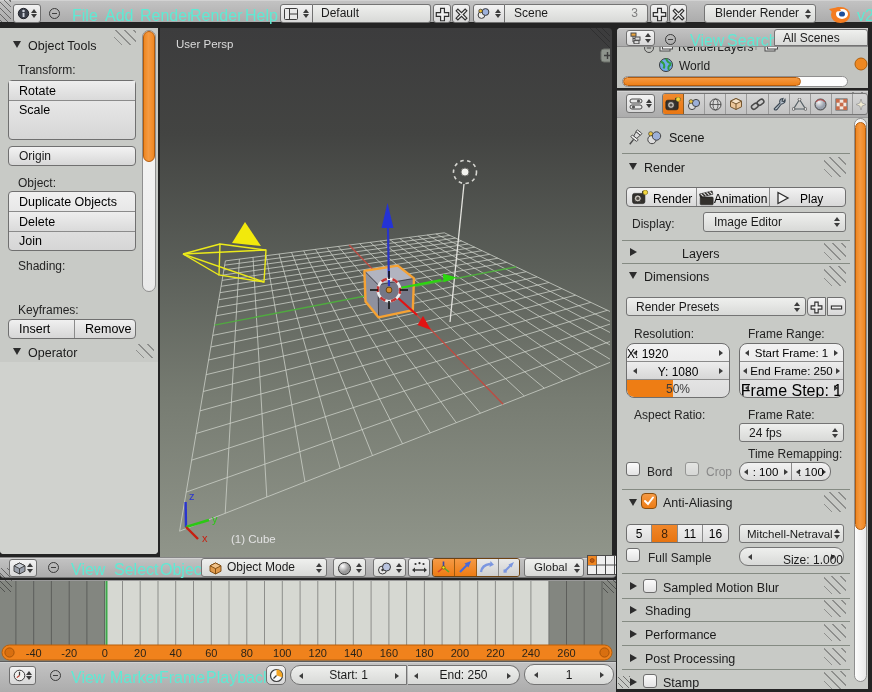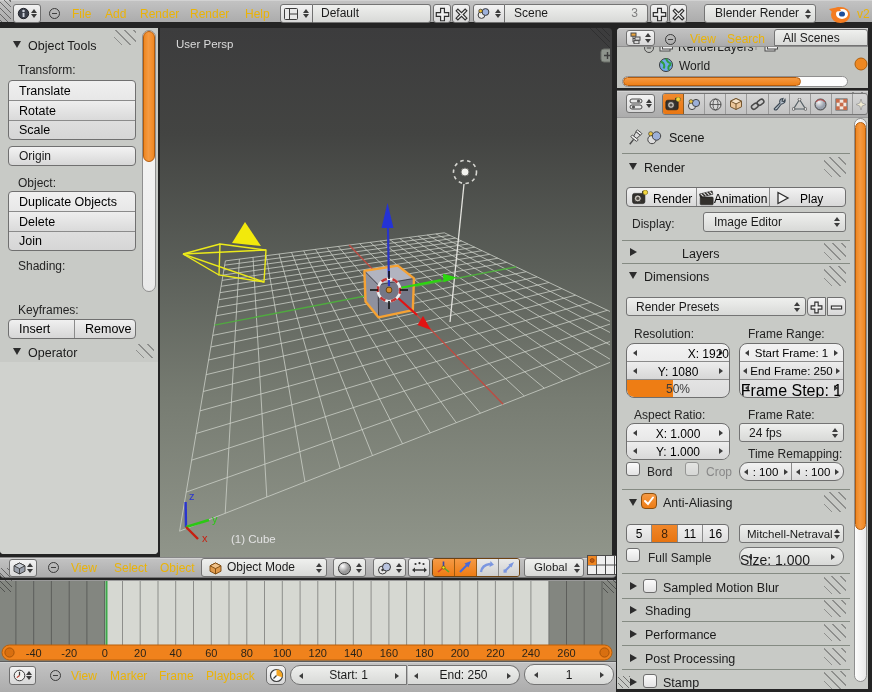--- a/index.html
+++ b/index.html
@@ -1,19 +1,19 @@
 <!DOCTYPE html>
 <html><head><meta charset="utf-8"><style>
 *{margin:0;padding:0;box-sizing:border-box}
 html,body{width:872px;height:692px;overflow:hidden;background:#242424;font-family:"Liberation Sans",sans-serif}
 .ab{position:absolute}
 #page{position:relative;width:872px;height:692px}
 .hdr{background:linear-gradient(180deg,#c3c3c3,#acacac);box-shadow:inset 0 1px 0 #d2d2d2}
 .reg{background:#c8cac6}
-.mtx{font-size:12px;color:#eab308;line-height:1}
+.mtx{font-size:16px;color:#5eead4;line-height:1}
 .btn{background:linear-gradient(180deg,#f3f3f3,#d7d7d7);border:1px solid #707070;color:#1b1b1b;font-size:12px}
 .fld{background:linear-gradient(180deg,#eff0ee,#d8d9d7);border:1px solid #747474;color:#1b1b1b;font-size:12px}
 .r3{border-radius:3px}.r4{border-radius:4px}
 .tu{width:0;height:0;border-left:3px solid transparent;border-right:3px solid transparent;border-bottom:4px solid #3c3c3c}
 .td{width:0;height:0;border-left:3px solid transparent;border-right:3px solid transparent;border-top:4px solid #3c3c3c}
 .tl{width:0;height:0;border-top:3px solid transparent;border-bottom:3px solid transparent;border-right:4px solid #3c3c3c}
 .tr{width:0;height:0;border-top:3px solid transparent;border-bottom:3px solid transparent;border-left:4px solid #3c3c3c}
 .updn{display:flex;flex-direction:column;align-items:center;justify-content:center;gap:1.5px}
 .ptri-d{width:0;height:0;border-left:4.5px solid transparent;border-right:4.5px solid transparent;border-top:7px solid #2c2c2c}
 .ptri-r{width:0;height:0;border-top:4.5px solid transparent;border-bottom:4.5px solid transparent;border-left:7px solid #2c2c2c}
@@ -97,21 +97,20 @@
 </svg>
 <span class="ab mtx" style="left:857px;top:8px">v2</span>
 
 <div class="ab reg" style="left:0;top:28px;width:158px;height:526px;border-radius:0 0 4px 4px"></div>
 <div class="ab" style="left:0;top:362px;width:158px;height:192px;background:#d0d2ce;border-radius:0 0 4px 4px"></div>
 <div class="ab grip" style="left:114px;top:30px;width:22px;height:15px"></div>
 <span class="ab ptri-d" style="left:13px;top:41px"></span>
 <span class="ab phd" style="left:28px;top:39px">Object Tools</span>
 <span class="ab lbl" style="left:18px;top:63px">Transform:</span>
 <div class="ab grp" style="left:8px;top:80px;width:128px;height:60px;border-radius:4px">
- <div style="height:20px;border-bottom:1px solid #8b8b8b;line-height:20px;padding-left:10px;font-size:12.5px">Translate</div>
  <div style="height:20px;border-bottom:1px solid #8b8b8b;line-height:20px;padding-left:10px;font-size:12.5px;background:linear-gradient(180deg,#eeeeee,#dadada)">Rotate</div>
  <div style="height:18px;line-height:18px;padding-left:10px;font-size:12.5px">Scale</div>
 </div>
 <div class="ab btn r4" style="left:8px;top:146px;width:128px;height:20px;line-height:19px;padding-left:10px">Origin</div>
 <span class="ab lbl" style="left:18px;top:176px">Object:</span>
 <div class="ab grp" style="left:8px;top:191px;width:128px;height:60px;border-radius:4px">
  <div style="height:20px;border-bottom:1px solid #8b8b8b;line-height:20px;padding-left:10px;font-size:12.5px">Duplicate Objects</div>
  <div style="height:20px;border-bottom:1px solid #8b8b8b;line-height:20px;padding-left:10px;font-size:12.5px;background:linear-gradient(180deg,#eeeeee,#dadada)">Delete</div>
  <div style="height:18px;line-height:18px;padding-left:10px;font-size:12.5px">Join</div>
 </div>
@@ -641,21 +640,21 @@
       </svg></div>
 <div class="ab btn" style="left:827px;top:297px;width:19px;height:19px;border-radius:0 4px 4px 0;text-align:center"><svg width="13" height="13" viewBox="0 0 14 14" style="margin-top:2.5px">
         <rect x="1.5" y="5.4" width="11" height="3.2" fill="#f0f0f0" stroke="#2e2e2e" stroke-width="1.2"></rect>
       </svg></div>
 <span class="ab lbl" style="left:634px;top:327px">Resolution:</span>
 <span class="ab lbl" style="left:748px;top:327px">Frame Range:</span>
 <div class="ab" style="left:626px;top:343px;width:104px;height:55px;border:1px solid #6f6f6f;border-radius:8px;background:linear-gradient(180deg,#f2f2f2,#dcdcdc);overflow:hidden">
  <div style="height:18px;border-bottom:1px solid #8b8b8b;position:relative;font-size:12px">
   <span class="tl ab" style="left:6px;top:6px"></span>
         <span class="tr ab" style="right:6px;top:6px"></span>
-  <span class="ab" style="left:0;right:0;top:3px;text-align:right">X: 1920</span>
+  <span class="ab" style="left:0;right:0;top:3px;text-align:left">X: 1920</span>
       </div>
  <div style="height:18px;border-bottom:1px solid #8b8b8b;position:relative;font-size:12px;background:linear-gradient(180deg,#ededed,#d7d7d7)">
   <span class="tl ab" style="left:6px;top:6px"></span>
         <span class="tr ab" style="right:6px;top:6px"></span>
   <span class="ab" style="left:0;right:0;top:3px;text-align:center">Y: 1080</span>
       </div>
  <div style="height:17px;position:relative;font-size:12px">
   <div class="ab" style="left:0;top:0;width:46px;height:17px;background:#ee7d14;border-radius:0 0 0 7px"></div>
   <span class="ab" style="left:0;right:0;top:2px;text-align:center;color:#3a3a3a">50%</span>
       </div>
@@ -672,39 +671,27 @@
   <span class="ab" style="left:0;right:0;top:3px;text-align:center">End Frame: 250</span>
       </div>
  <div style="height:17px;position:relative;font-size:16px">
   <span class="tl ab" style="left:5px;top:5px"></span>
         <span class="tr ab" style="right:5px;top:5px"></span>
   <span class="ab" style="left:0;right:0;top:2px;text-align:center">Frame Step: 1</span>
       </div>
 </div>
 <span class="ab lbl" style="left:634px;top:408px">Aspect Ratio:</span>
 <span class="ab lbl" style="left:748px;top:408px">Frame Rate:</span>
-<div class="ab" style="left:626px;top:423px;width:104px;height:37px;border:1px solid #6f6f6f;border-radius:8px;background:linear-gradient(180deg,#f2f2f2,#dcdcdc);overflow:hidden">
- <div style="height:18px;border-bottom:1px solid #8b8b8b;position:relative;font-size:12px">
-  <span class="tl ab" style="left:6px;top:6px"></span>
-        <span class="tr ab" style="right:6px;top:6px"></span>
-  <span class="ab" style="left:0;right:0;top:3px;text-align:center">X: 1.000</span>
-      </div>
- <div style="height:18px;position:relative;font-size:12px;background:linear-gradient(180deg,#ededed,#d7d7d7)">
-  <span class="tl ab" style="left:6px;top:6px"></span>
-        <span class="tr ab" style="right:6px;top:6px"></span>
-  <span class="ab" style="left:0;right:0;top:3px;text-align:center">Y: 1.000</span>
-      </div>
-</div>
 <div class="ab fld r3" style="left:739px;top:423px;width:105px;height:19px;line-height:18px;padding-left:9px">24 fps
  <span class="updn" style="position:absolute;right:5px;top:4px">
         <span class="tu"></span>
         <span class="td"></span>
       </span></div>
 <span class="ab lbl" style="left:748px;top:447px">Time Remapping:</span>
-<div class="ab" style="left:739px;top:462px;width:105px;height:19px;border:1px solid #6f6f6f;border-radius:9px;background:linear-gradient(180deg,#f2f2f2,#dcdcdc);display:flex;overflow:hidden">
+<div class="ab" style="left:739px;top:462px;width:92px;height:19px;border:1px solid #6f6f6f;border-radius:9px;background:linear-gradient(180deg,#f2f2f2,#dcdcdc);display:flex;overflow:hidden">
  <div style="width:52px;border-right:1px solid #8b8b8b;position:relative;font-size:11.5px">
   <span class="tl ab" style="left:4px;top:6px"></span>
         <span class="tr ab" style="right:3px;top:6px"></span>
   <span class="ab" style="left:0;right:0;top:3px;text-align:center">: 100</span>
       </div>
  <div style="flex:1;position:relative;font-size:11.5px">
   <span class="tl ab" style="left:4px;top:6px"></span>
         <span class="tr ab" style="right:4px;top:6px"></span>
   <span class="ab" style="left:0;right:0;top:3px;text-align:center">: 100</span>
       </div>
@@ -730,21 +717,21 @@
 <div class="ab fld r3" style="left:739px;top:524px;width:105px;height:19px;line-height:18px;padding-left:7px;font-size:11.5px">Mitchell-Netraval
  <span class="updn" style="position:absolute;right:3px;top:4px">
         <span class="tu"></span>
         <span class="td"></span>
       </span></div>
 <span class="ab chk" style="left:626px;top:548px"></span>
 <span class="ab lbl" style="left:648px;top:551px">Full Sample</span>
 <div class="ab fld" style="left:739px;top:547px;width:105px;height:19px;border-radius:9px;line-height:18px">
  <span class="tl ab" style="left:8px;top:6px"></span>
       <span class="tr ab" style="right:8px;top:6px"></span>
- <span class="ab" style="left:0;right:0;top:3px;text-align:left;font-size:14px">Size: 1.000</span>
+ <span class="ab" style="left:16px;right:0;top:3px;text-align:right;font-size:12px">Size: 1.000</span>
     </div>
 <div class="ab sep" style="left:622px;top:573px;width:228px"></div>
 <span class="ab ptri-r" style="left:630px;top:582px"></span>
 <span class="ab chk" style="left:643px;top:579px"></span>
 <span class="ab phd" style="left:663px;top:581px">Sampled Motion Blur</span>
 <div class="ab grip" style="left:824px;top:576px;width:22px;height:18px"></div>
 <div class="ab sep" style="left:622px;top:598px;width:228px"></div>
 <span class="ab ptri-r" style="left:630px;top:606px"></span>
 <span class="ab phd" style="left:645px;top:604px">Shading</span>
 <div class="ab grip" style="left:824px;top:600px;width:22px;height:17px"></div>

